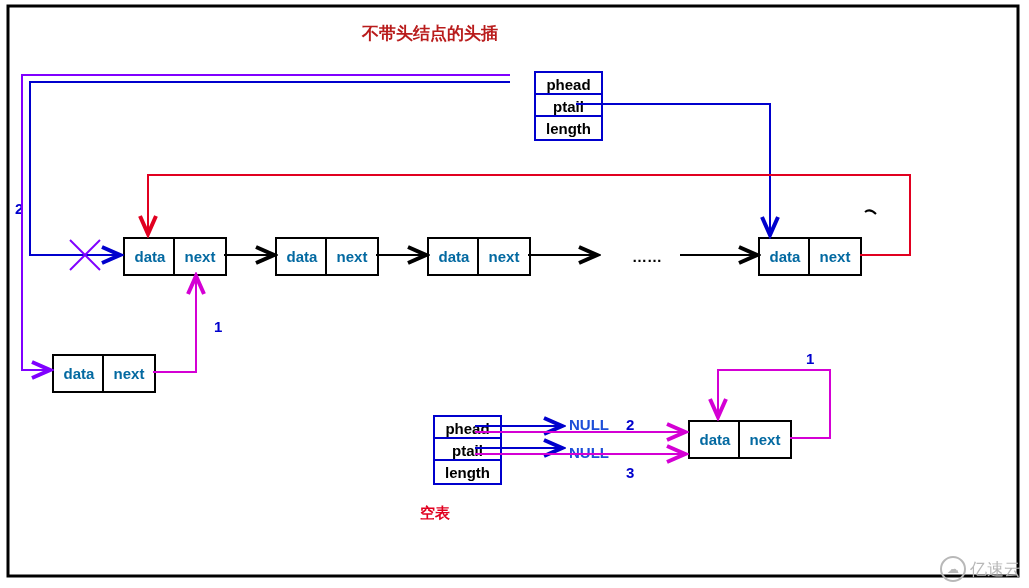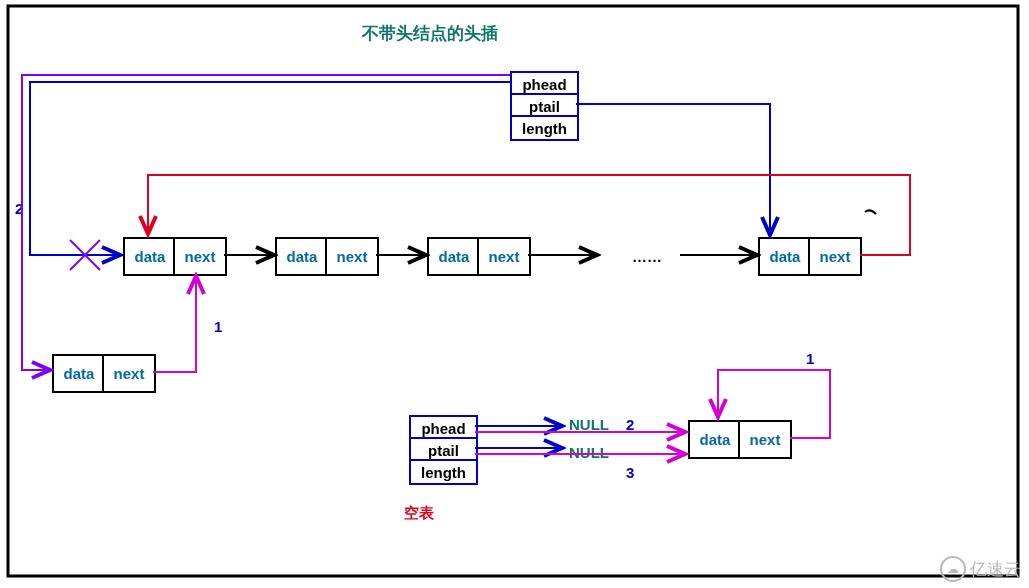--- a/index.html
+++ b/index.html
@@ -9,35 +9,35 @@
     font-family: "Microsoft YaHei", Arial, sans-serif;
   }
   #canvas {
     position: relative;
     width: 1029px;
     height: 588px;
     background: #fff;
   }
   svg { position:absolute; top:0; left:0; }
   .txt { position:absolute; font-size:15px; font-weight:bold; color:#000; }
-  .txt.title { font-size:17px; font-weight:bold; color:#0f766e; }
+  .txt.title { font-size:17px; font-weight:bold; color:#b91c1c; }
   .cell {
     position:absolute;
     border:2px solid #000;
     background:#fff;
     font-size:15px; font-weight:bold;
     display:flex; align-items:center; justify-content:center;
   }
   .cell.blue { border-color:#0000cd; }
   .cell.red  { color:#0369a1; }
-  .cell.blk  { color:#000; }
+  .cell.blk  { color:#000;margin-left:24px; }
   .label { position:absolute; font-size:15px; font-weight:bold; }
   .label.blue { color:#0000cd; }
   .label.red  { color:#e10020; }
-  .label.mag  { color:#0f766e; }
+  .label.mag  { color:#1d4ed8; }
   .watermark {
     position:absolute; right:8px; bottom:6px;
     color:#b8b8b8; font-size:17px; display:flex; align-items:center; gap:4px;
   }
   .watermark-circle{
     width:22px;height:22px;border:2px solid #b8b8b8;border-radius:50%;
     display:flex;align-items:center;justify-content:center;font-size:12px;
   }
 </style>
 </head>
@@ -78,21 +78,21 @@
 <div class="cell red" style="left:688px; top:420px; width:50px; height:35px; border-right:none;">data</div>
 <div class="cell red" style="left:738px; top:420px; width:50px; height:35px;">next</div>
 
 <div class="label blue" style="left:15px; top:200px;">2</div>
 <div class="label blue" style="left:214px; top:318px;">1</div>
 <div class="label blue" style="left:806px; top:350px;">1</div>
 <div class="label blue" style="left:626px; top:416px;">2</div>
 <div class="label blue" style="left:626px; top:464px;">3</div>
 <div class="label mag" style="left:569px; top:416px;">NULL</div>
 <div class="label mag" style="left:569px; top:444px;">NULL</div>
-<div class="label red" style="left:404px; top:504px;">空表</div>
+<div class="label red" style="left:420px; top:504px;">空表</div>
 
 <svg width="1029" height="588">
   <defs>
     <marker id="ah-black" markerWidth="12" markerHeight="12" refX="9" refY="5" orient="auto">
       <path d="M1,1 L10,5 L1,9" fill="none" stroke="#000" stroke-width="2"></path>
     </marker>
     <marker id="ah-blue" markerWidth="12" markerHeight="12" refX="9" refY="5" orient="auto">
       <path d="M1,1 L10,5 L1,9" fill="none" stroke="#0000cd" stroke-width="2"></path>
     </marker>
     <marker id="ah-red" markerWidth="12" markerHeight="12" refX="9" refY="5" orient="auto">

